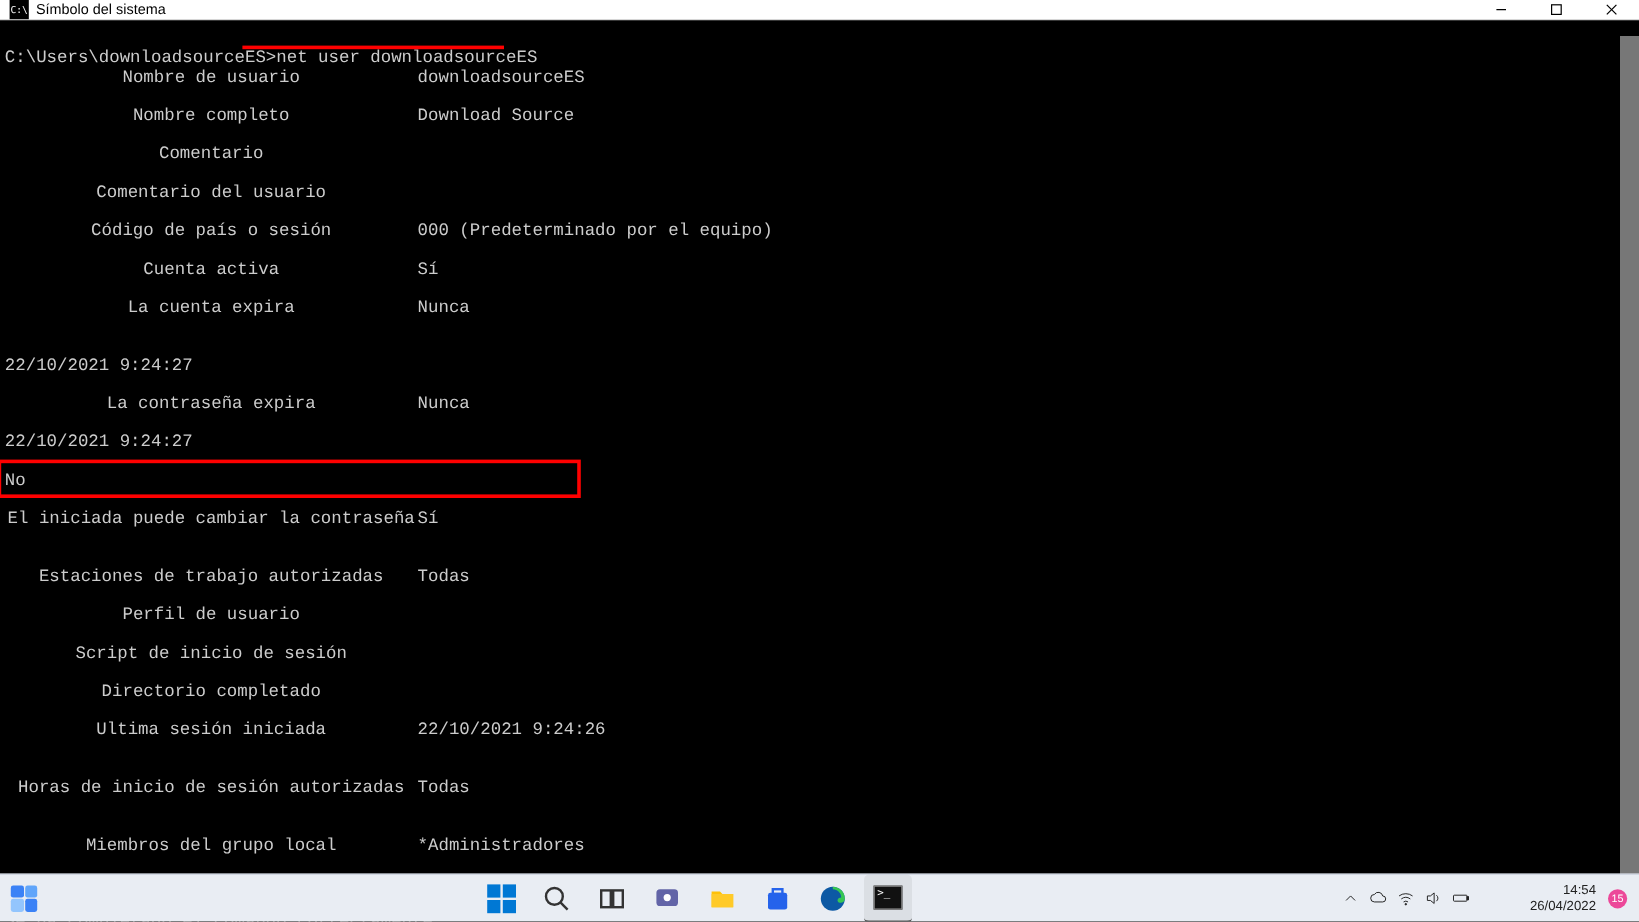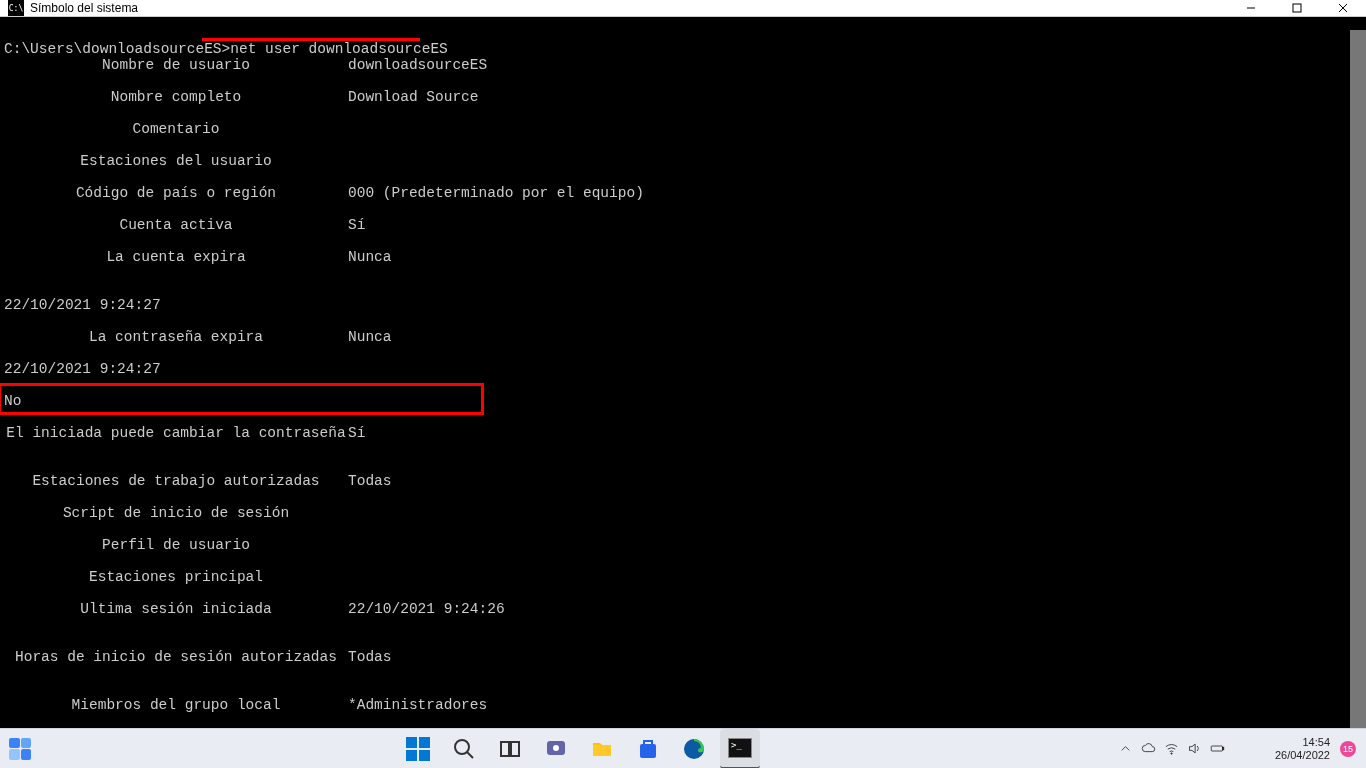--- a/index.html
+++ b/index.html
@@ -150,35 +150,35 @@
           </svg>
       </div>
     </div>
   </div>
 
   <div class="terminal">
 <span><span>C:\Users\downloadsourceES&gt;</span><span>net user downloadsourceES</span></span>
 <span class="row"><span class="lbl">Nombre de usuario</span><span>downloadsourceES</span></span>
 <span class="row"><span class="lbl">Nombre completo</span><span>Download Source</span></span>
 <span class="row"><span class="lbl">Comentario</span><span></span></span>
-<span class="row"><span class="lbl">Estaciones del usuario</span><span></span></span>
-<span class="row"><span class="lbl">Código de país o región</span><span>000 (Predeterminado por el equipo)</span></span>
+<span class="row"><span class="lbl">Comentario del usuario</span><span></span></span>
+<span class="row"><span class="lbl">Código de país o sesión</span><span>000 (Predeterminado por el equipo)</span></span>
 <span class="row"><span class="lbl">Cuenta activa</span><span>Sí</span></span>
 <span class="row"><span class="lbl">La cuenta expira</span><span>Nunca</span></span>
 
 <span class="row"><span>22/10/2021 9:24:27</span></span>
 <span class="row"><span class="lbl">La contraseña expira</span><span>Nunca</span></span>
 <span class="row"><span>22/10/2021 9:24:27</span></span>
 <span class="row"><span>No</span></span>
 <span class="row"><span class="lbl">El iniciada puede cambiar la contraseña</span><span>Sí</span></span>
 
 <span class="row"><span class="lbl">Estaciones de trabajo autorizadas</span><span>Todas</span></span>
+<span class="row"><span class="lbl">Perfil de usuario</span><span></span></span>
 <span class="row"><span class="lbl">Script de inicio de sesión</span><span></span></span>
-<span class="row"><span class="lbl">Perfil de usuario</span><span></span></span>
-<span class="row"><span class="lbl">Estaciones principal</span><span></span></span>
+<span class="row"><span class="lbl">Directorio completado</span><span></span></span>
 <span class="row"><span class="lbl">Ultima sesión iniciada</span><span>22/10/2021 9:24:26</span></span>
 
 <span class="row"><span class="lbl">Horas de inicio de sesión autorizadas</span><span>Todas</span></span>
 
 <span class="row"><span class="lbl">Miembros del grupo local</span><span>*Administradores</span></span>
 <span class="row"><span class="lbl">Miembros del grupo global</span><span>*Ninguno</span></span>
 <span>Se ha completado el comando correctamente.</span>
 
 
 

